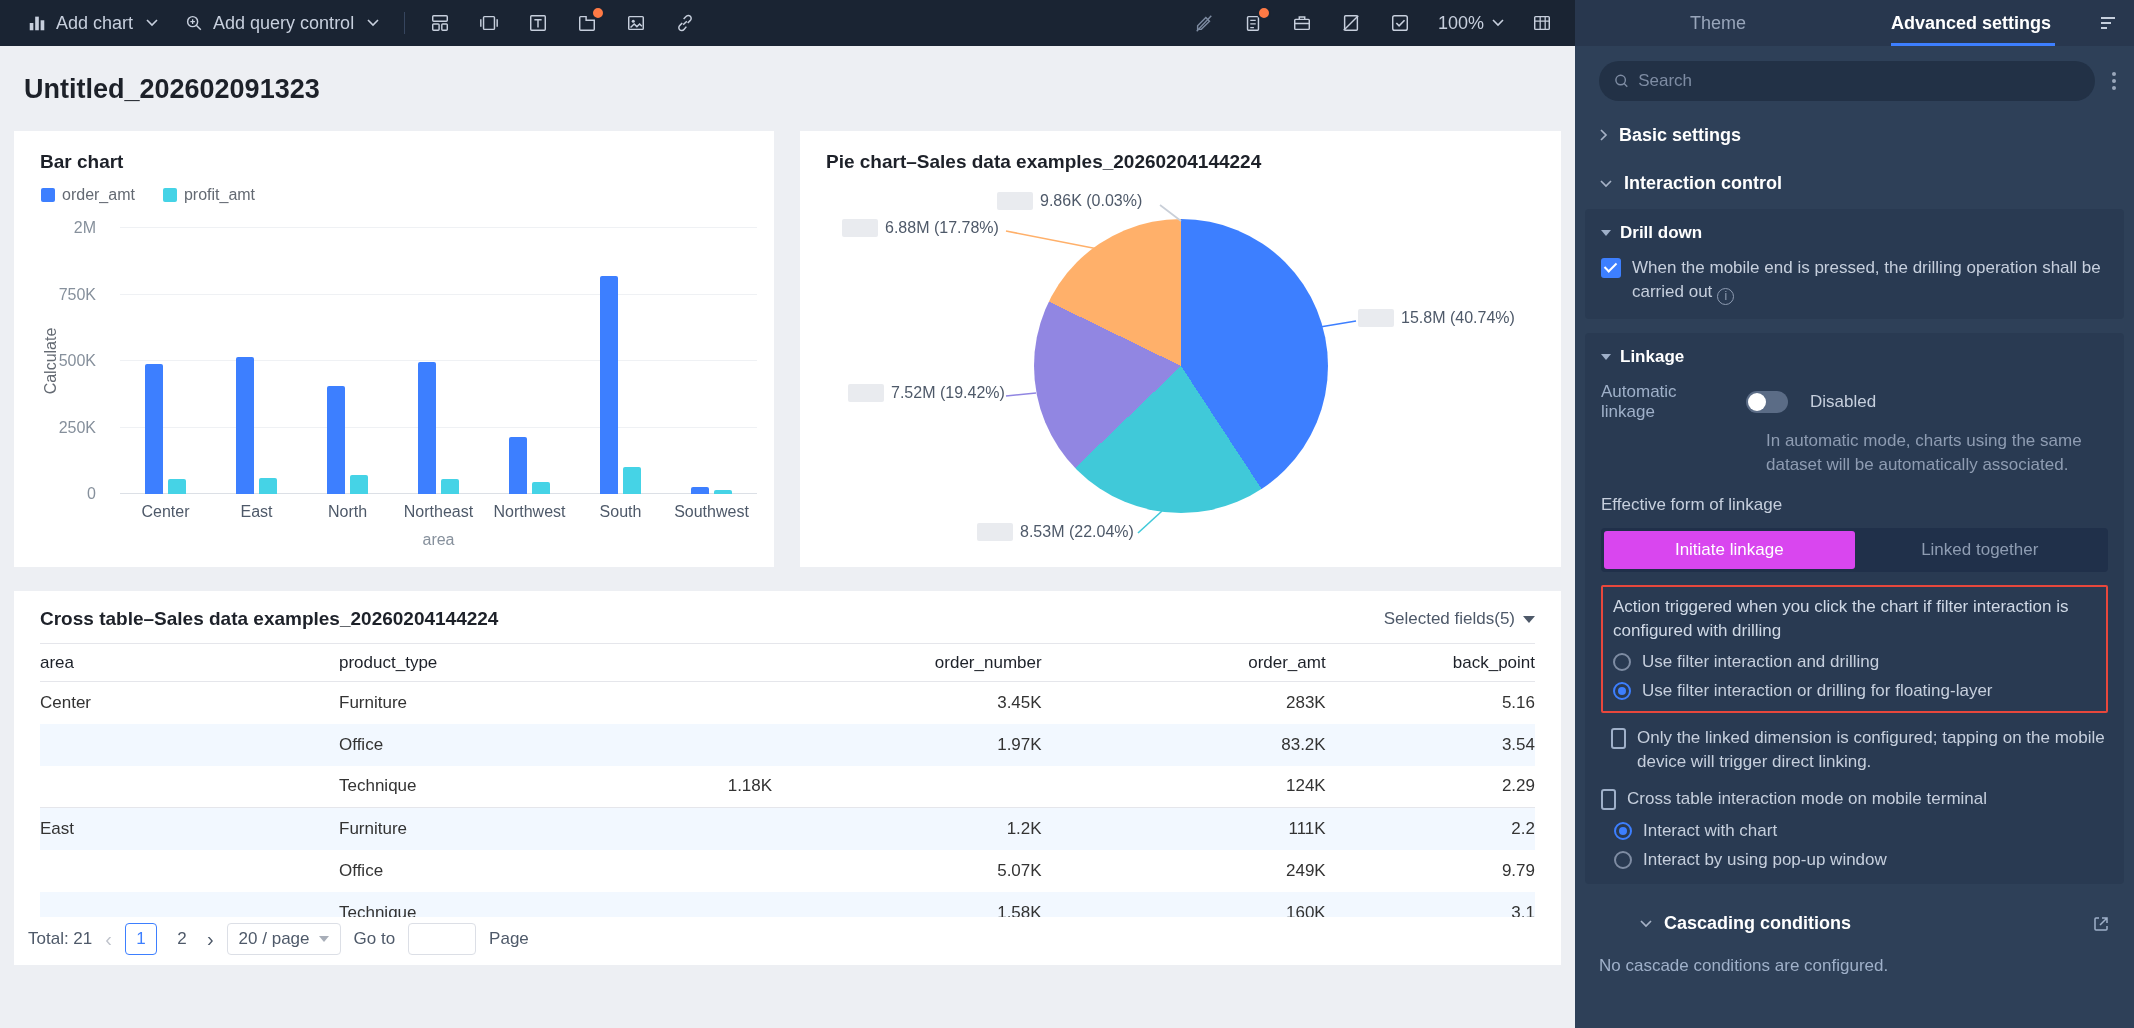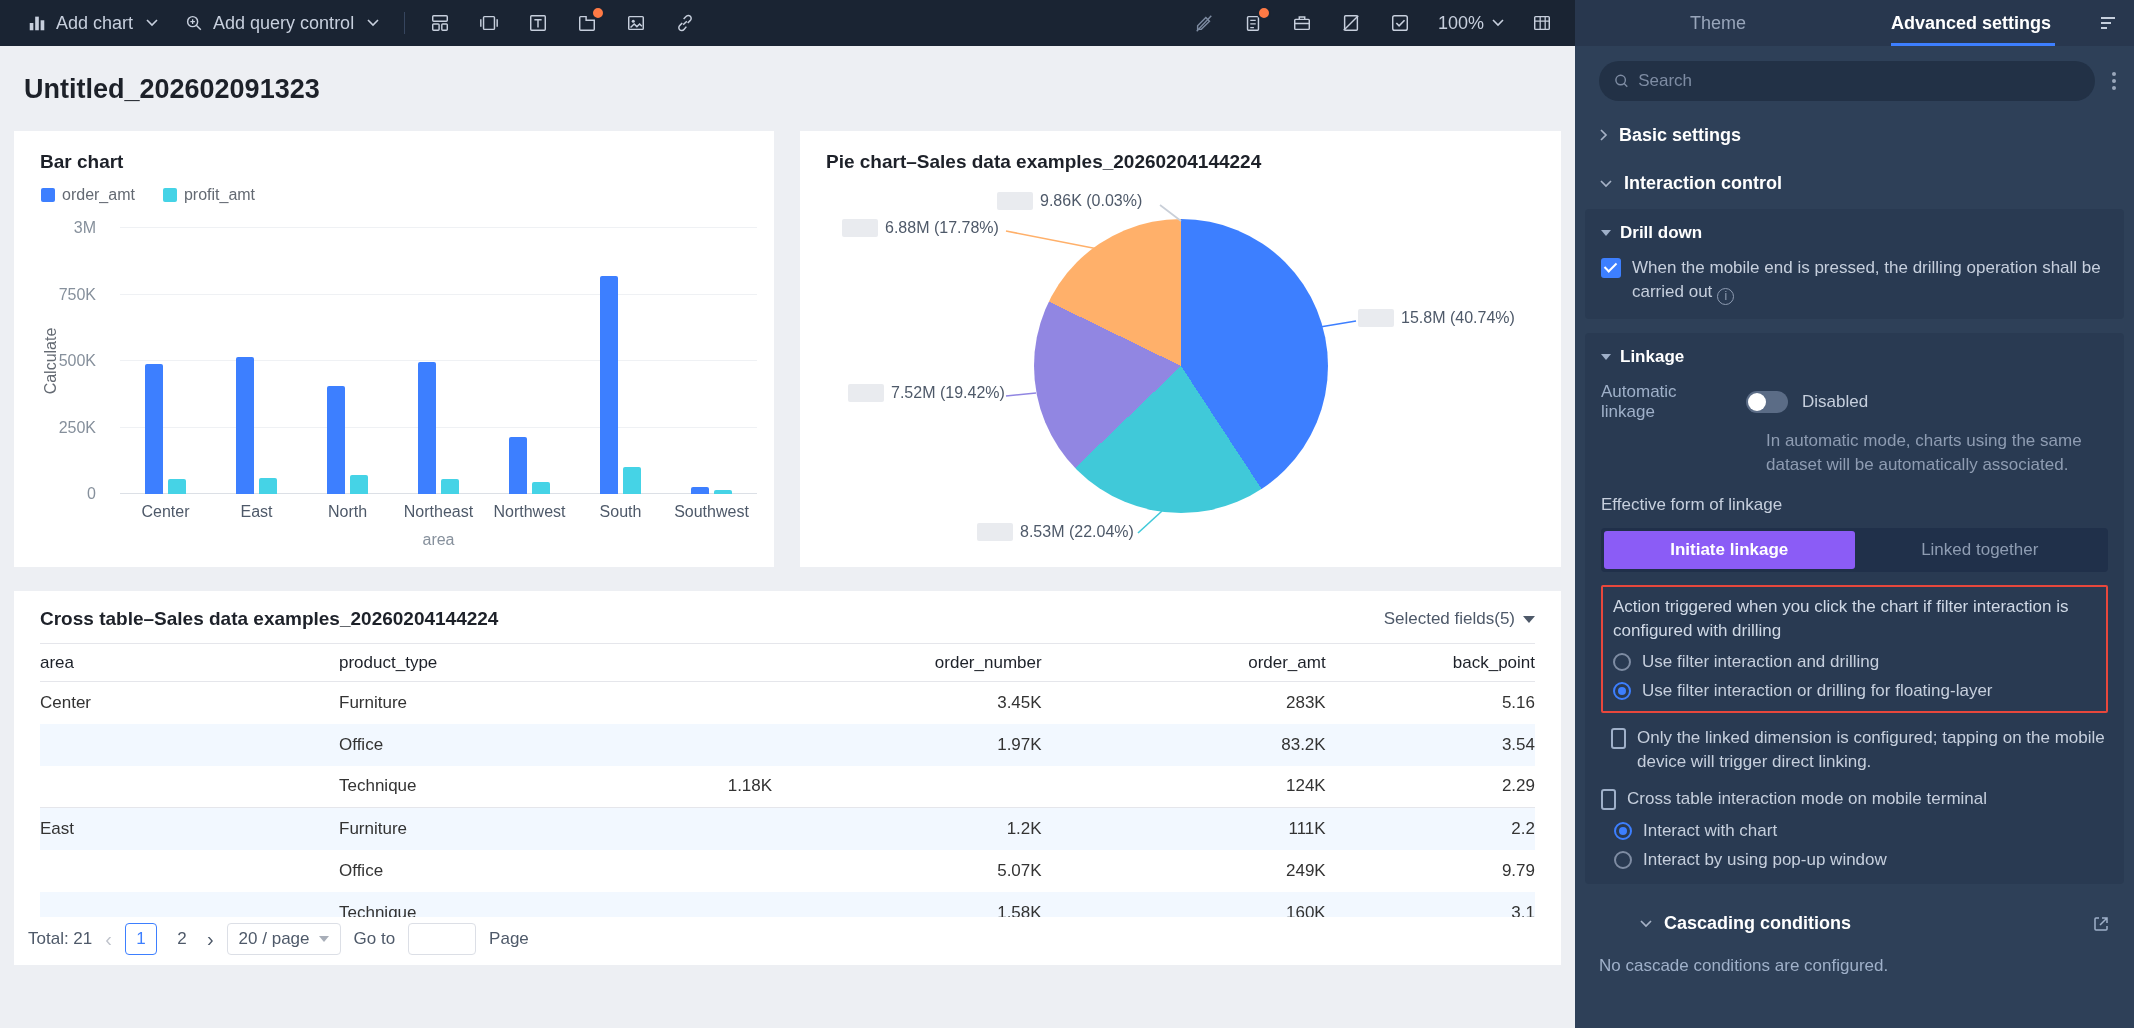--- a/index.html
+++ b/index.html
@@ -105,26 +105,26 @@
   .tri-small{width:0;height:0;border-left:5px solid transparent;border-right:5px solid transparent;border-top:6px solid #9FB0C9;}
   .check-row{display:flex;gap:11px;margin-top:13px;align-items:flex-start;}
   .checkbox{width:20px;height:20px;background:#3D7FFF;border-radius:3px;flex-shrink:0;position:relative;cursor:pointer;margin-top:2px;}
   .checkbox::after{content:"";position:absolute;left:6px;top:2px;width:5px;height:10px;border:solid #fff;border-width:0 2px 2px 0;transform:rotate(45deg);}
   .check-label{color:#C6CFDD;line-height:24px;font-size:17px;max-width:478px;}
   .info-dot{display:inline-flex;width:17px;height:17px;border:1px solid #8E9CB2;border-radius:50%;color:#8E9CB2;font-size:12px;align-items:center;justify-content:center;vertical-align:-3px;margin-left:5px;font-style:normal;}
   .auto-row{display:flex;align-items:center;gap:14px;margin-top:15px;font-size:17px;}
   .auto-label{color:#9FB0C9;width:131px;}
   .toggle{width:42px;height:22px;border-radius:11px;background:#5B6C86;position:relative;cursor:pointer;flex-shrink:0;}
   .toggle::after{content:"";position:absolute;left:2px;top:2px;width:18px;height:18px;background:#fff;border-radius:50%;}
-  .auto-state{color:#C6CFDD;}
+  .auto-state{color:#C6CFDD;margin-left:8px;}
   .auto-desc{margin:7px 0 0 165px;color:#8E9CB2;width:330px;line-height:24px;font-size:17px;}
   .effective-label{margin-top:18px;color:#C6CFDD;font-size:17px;}
   .linkage-tabs{margin-top:13px;background:#20304A;border-radius:4px;height:44px;display:flex;padding:3px;}
   .ltab{flex:1;display:flex;align-items:center;justify-content:center;border-radius:3px;font-size:17px;color:#8E9CB2;cursor:pointer;}
-  .ltab.active{background:#8b5cf6;color:#fff;font-weight:bold;}
+  .ltab.active{background:#d946ef;color:#fff;font-weight:normal;}
   .highlight-box{margin-top:13px;border:2px solid #E8473C;border-radius:2px;padding:8px 10px 10px;}
   .hl-text{color:#D0D9E6;line-height:24px;font-size:17px;}
   .radio-row{display:flex;align-items:center;gap:11px;margin-top:9px;color:#C6CFDD;font-size:17px;cursor:pointer;}
   .radio{width:18px;height:18px;border-radius:50%;border:2px solid #7E8CA3;flex-shrink:0;position:relative;}
   .radio.sel{border-color:#3D7FFF;}
   .radio.sel::after{content:"";position:absolute;left:3px;top:3px;width:8px;height:8px;border-radius:50%;background:#3D7FFF;}
   .note-row{display:flex;gap:11px;margin-top:13px;color:#C6CFDD;line-height:24px;font-size:17px;align-items:flex-start;}
   .note-row.indent{padding-left:10px;}
   .mini-phone{width:15px;height:21px;border:2px solid #9FB0C9;border-radius:3px;flex-shrink:0;margin-top:2px;}
   .note-text{max-width:470px;}
@@ -272,21 +272,21 @@
               <span class="legend-swatch" style="background: rgb(69, 211, 230);"></span>
               <span>profit_amt</span>
             </div>
           </div>
           <div class="bar-ylabel">Calculate</div>
           <div class="bar-yticks">
               <div class="ytick" style="bottom: 0%;">0</div>
               <div class="ytick" style="bottom: 25%;">250K</div>
               <div class="ytick" style="bottom: 50%;">500K</div>
               <div class="ytick" style="bottom: 75%;">750K</div>
-              <div class="ytick" style="bottom: 100%;">3M</div>
+              <div class="ytick" style="bottom: 100%;">2M</div>
             </div>
           <div class="bar-area">
             <div>
                 <div class="grid-line axis-line" style="bottom: 0%;"></div>
                 <div class="grid-line" style="bottom: 25%;"></div>
                 <div class="grid-line" style="bottom: 50%;"></div>
                 <div class="grid-line" style="bottom: 75%;"></div>
                 <div class="grid-line" style="bottom: 100%;"></div>
               </div>
             <div class="bar-groups">

